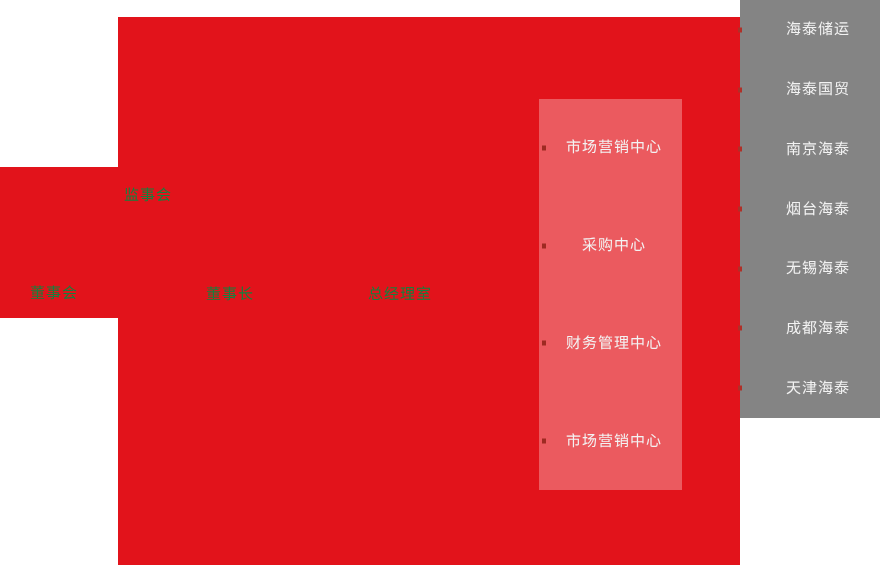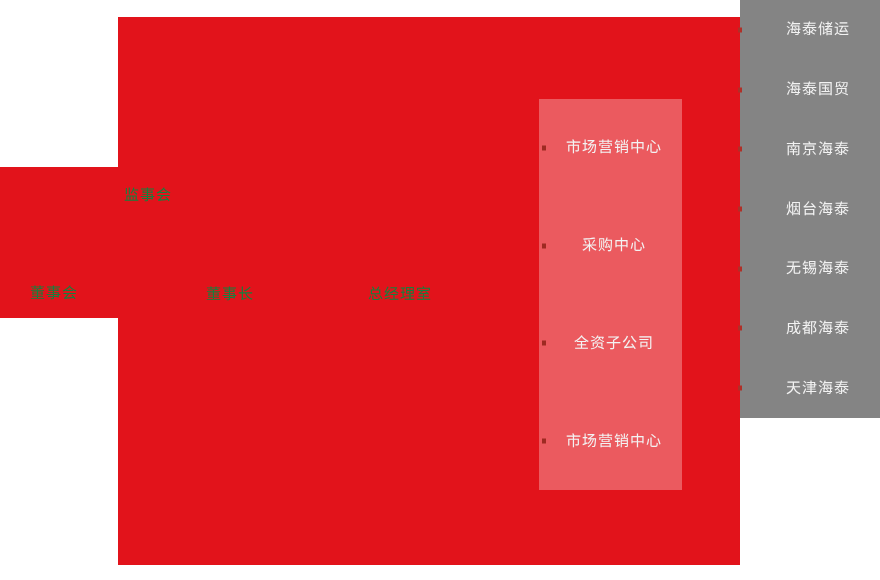--- a/index.html
+++ b/index.html
@@ -162,21 +162,21 @@
       <li class="center-item">
         <span class="tick"></span>
         <span>市场营销中心</span>
       </li>
       <li class="center-item">
         <span class="tick"></span>
         <span>采购中心</span>
       </li>
       <li class="center-item">
         <span class="tick"></span>
-        <span>全资子公司</span>
+        <span>财务管理中心</span>
       </li>
       <li class="center-item">
         <span class="tick"></span>
         <span>市场营销中心</span>
       </li>
     </ul>
   </div>
 
   <div class="sidebar">
     <ul class="sidebar-list">

